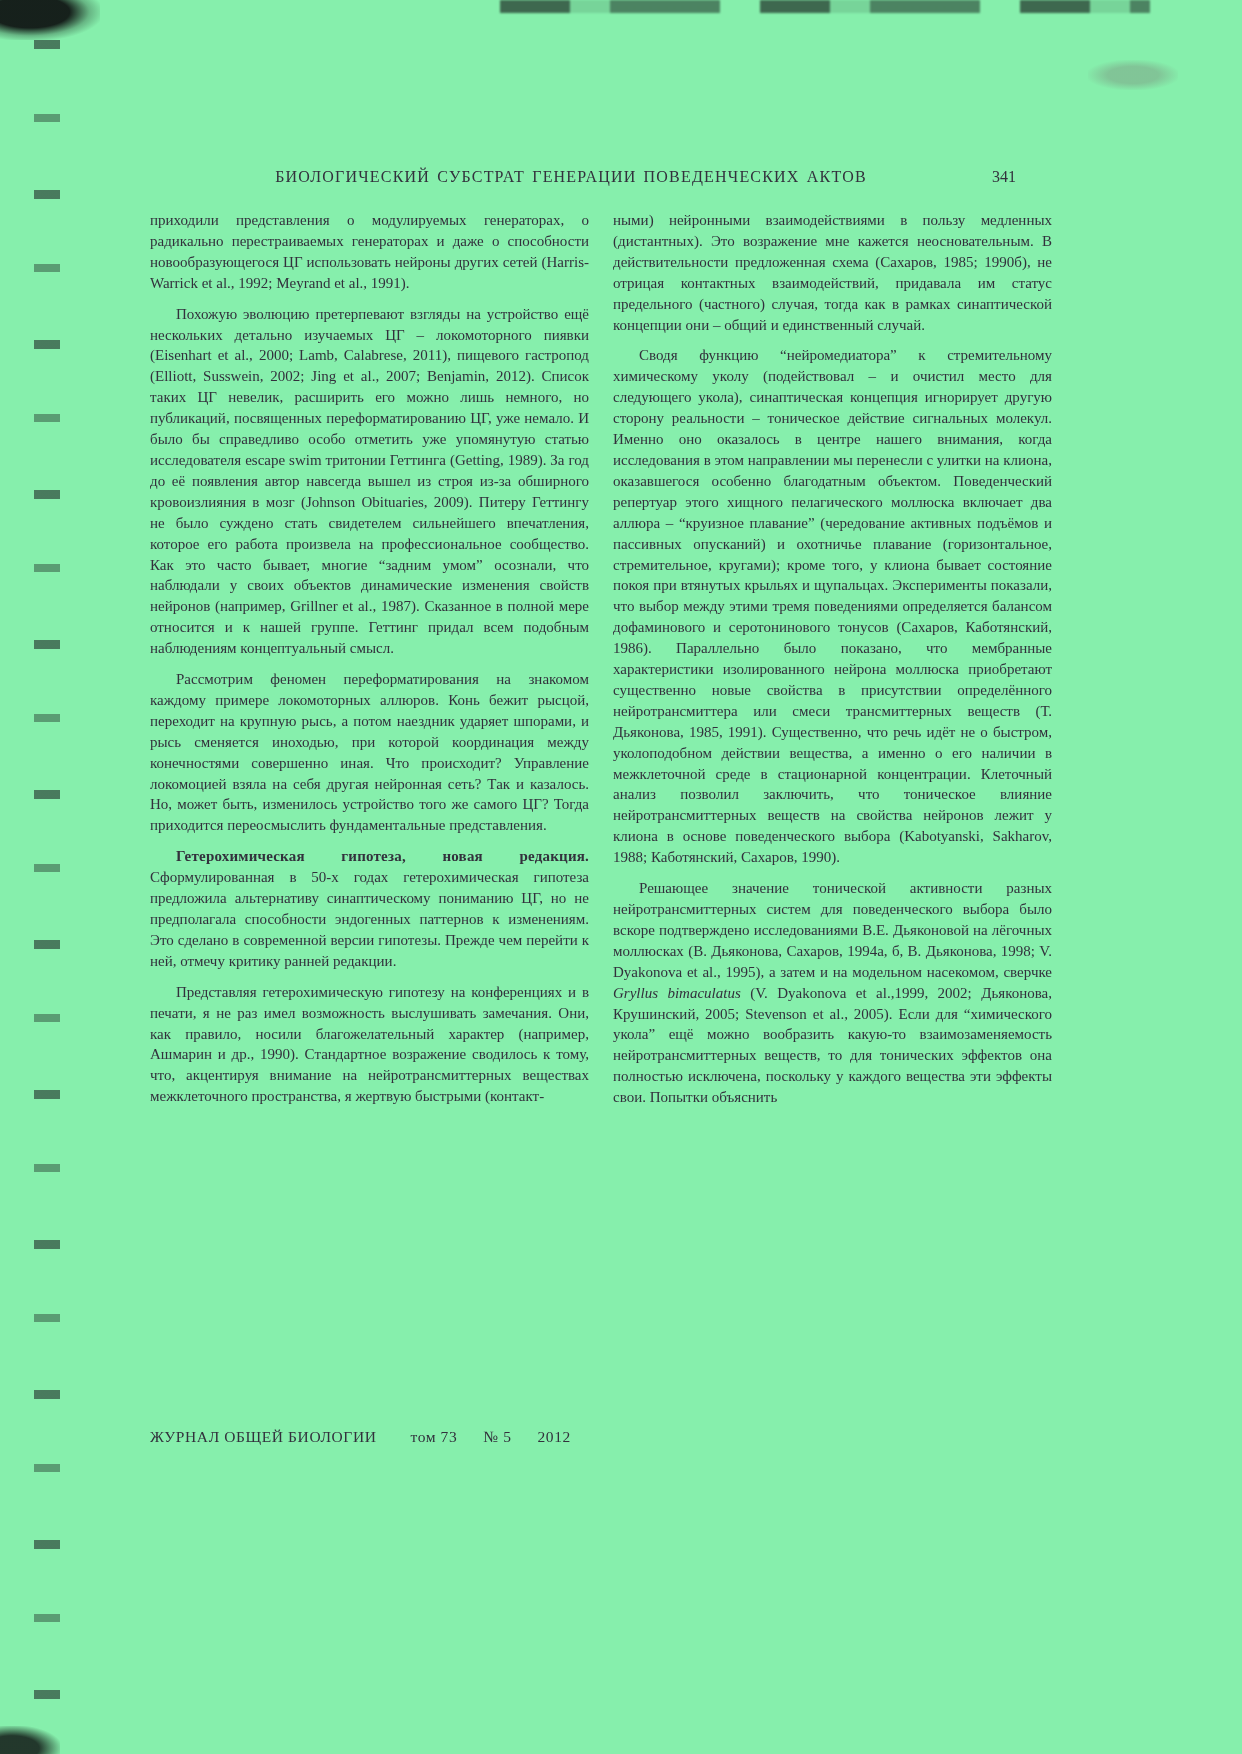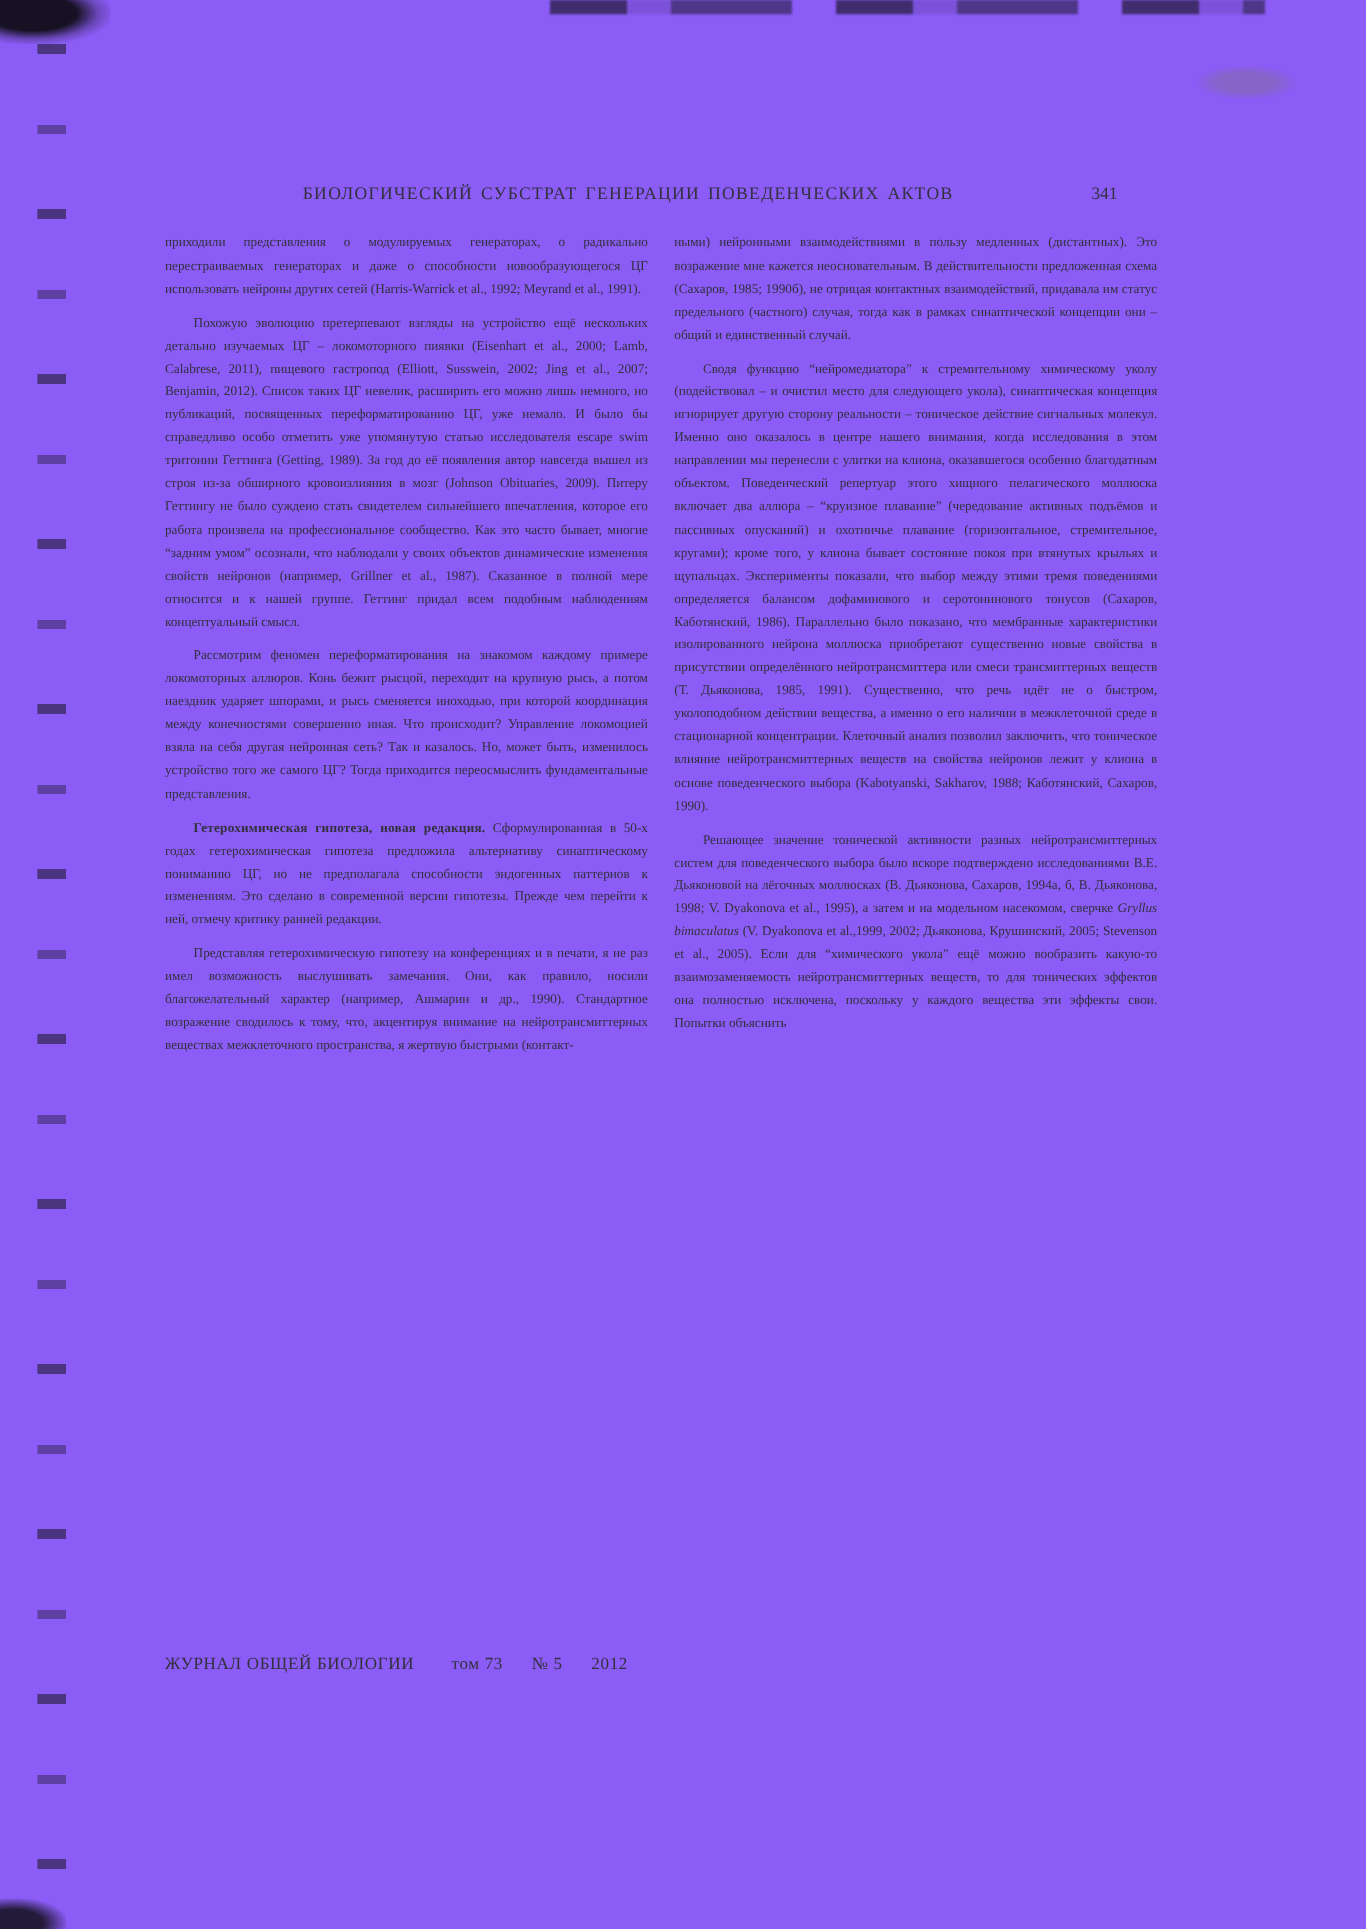--- a/index.html
+++ b/index.html
@@ -4,21 +4,21 @@
 <style>
   html, body {
     margin: 0;
     padding: 0;
     background: #e9e7e1;
   }
   .scan {
     position: relative;
     width: 1242px;
     height: 1754px;
-    background: #8b5cf6;
+    background: #86efac;
     overflow: hidden;
     font-family: "Liberation Serif", "DejaVu Serif", serif;
     color: #32313c;
   }
   
   .artifact { position: absolute; pointer-events: none; }
   .artifact.top-left-blob {
     left: 0; top: 0; width: 100px; height: 40px;
     background: radial-gradient(ellipse at 30% 30%, rgba(10,10,12,.9) 0 40%, rgba(10,10,12,.25) 60%, transparent 75%);
   }
@@ -61,35 +61,35 @@
 
   .columns {
     position: absolute;
     left: 150px; right: 190px; top: 210px;
     display: flex;
     gap: 24px;
   }
   .col {
     width: calc((100% - 24px) / 2);
     text-align: justify;
-    font-size: 12px;
+    font-size: 15px;
     line-height: 20.9px;
     hyphens: none;
   }
   .col p {
     margin: 0 0 10px 0;
     text-indent: 26px;
   }
   .col p.noindent { text-indent: 0; }
   .col b { letter-spacing: .2px; }
   .col i { }
 
   .journal-footer {
     position: absolute;
-    left: 150px; top: 1504px;
+    left: 150px; top: 1428px;
     font-size: 15.5px;
     letter-spacing: .6px;
   }
   .journal-footer span { margin-right: 26px; }
   .journal-footer .jname { margin-right: 34px; }
 </style>
 </head>
 <body>
 
 <div class="scan">

